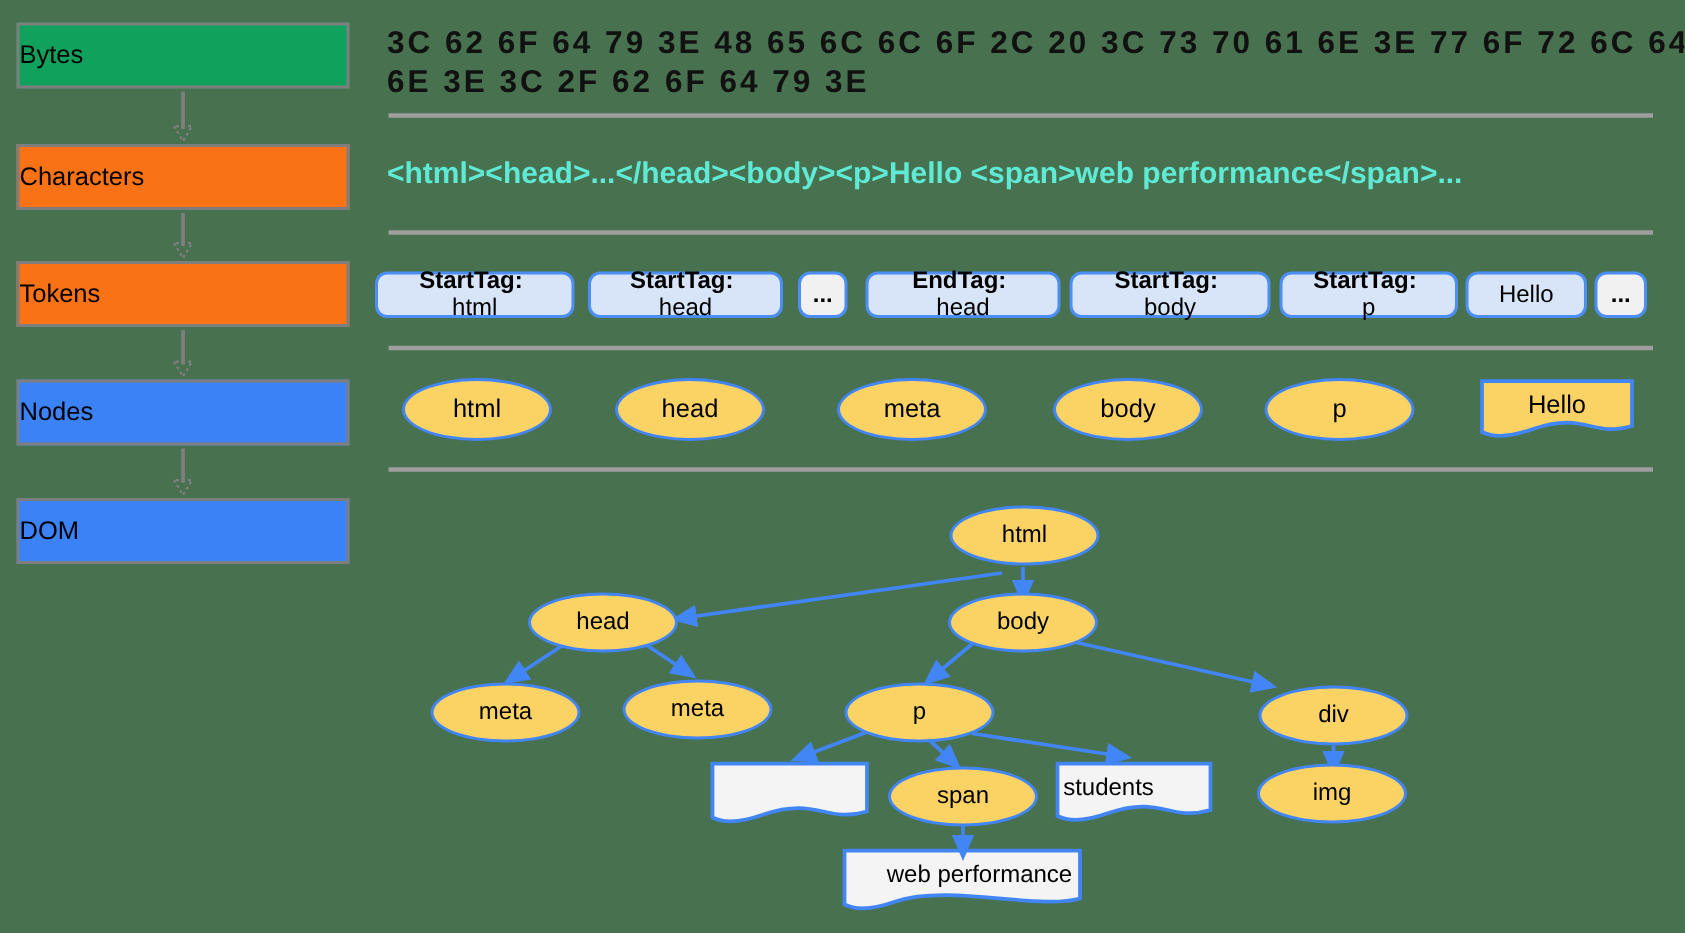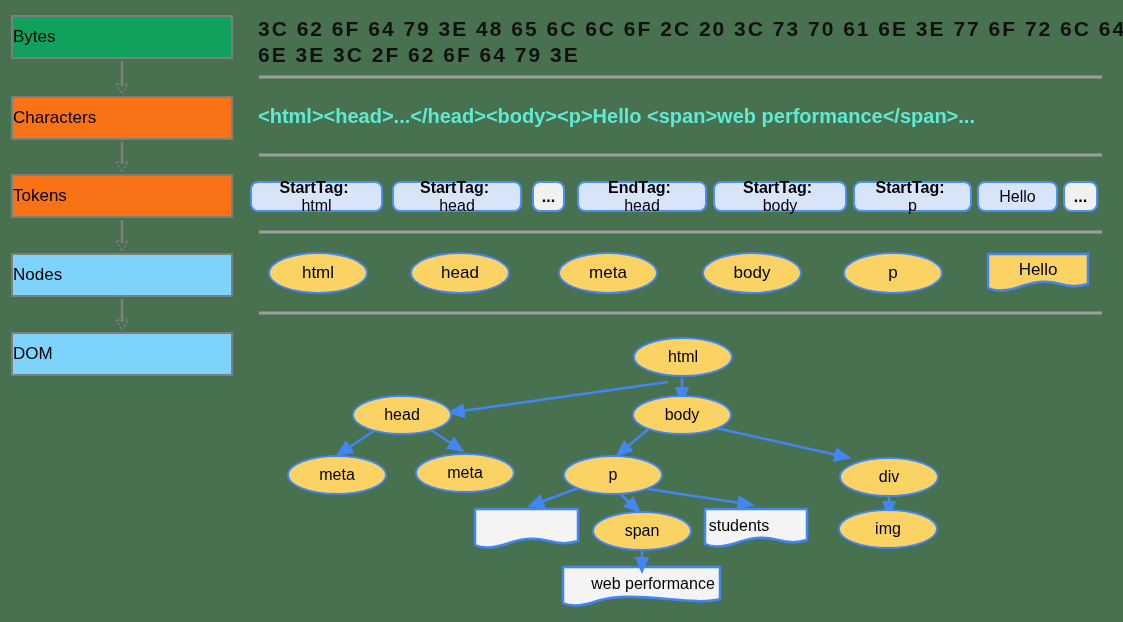--- a/index.html
+++ b/index.html
@@ -10,21 +10,21 @@
   }
   
   .stage{
     position:absolute;left:11px;width:222px;height:44px;
     border:2px solid #7E7E7E;box-sizing:border-box;
     display:flex;align-items:center;justify-content:flex-start;
     font-size:17px;color:#000;
   }
   .f-green{background:#10A15C;}
   .f-blue{background:#f97316;}
-  .f-yellow{background:#7dd3fc;}
+  .f-yellow{background:#3b82f6;}
   
   .hex{
     position:absolute;left:258px;top:16px;width:800px;
     font-size:21px;line-height:26px;font-weight:bold;
     letter-spacing:2px;color:#111;
   }
   .hex div{white-space:nowrap;}
   
   .chars{
     position:absolute;left:258px;top:105px;

